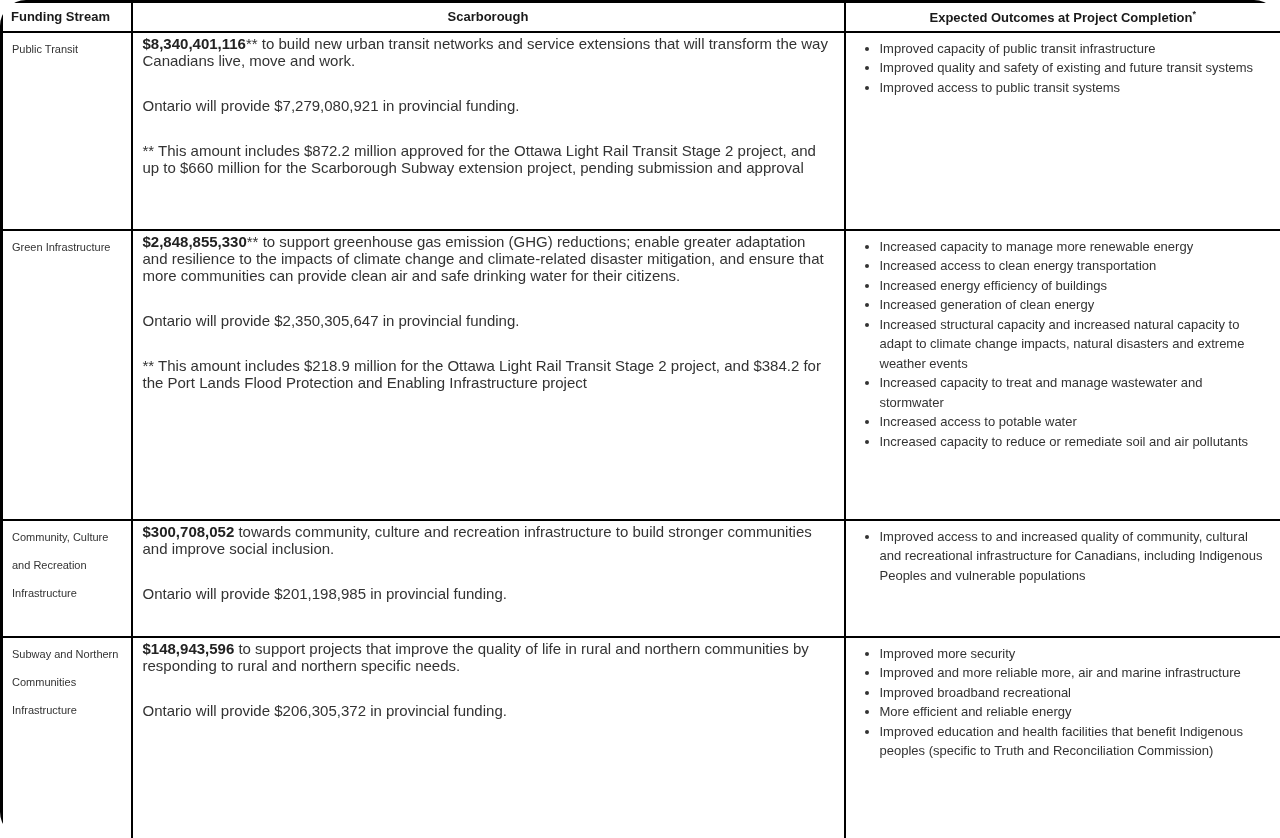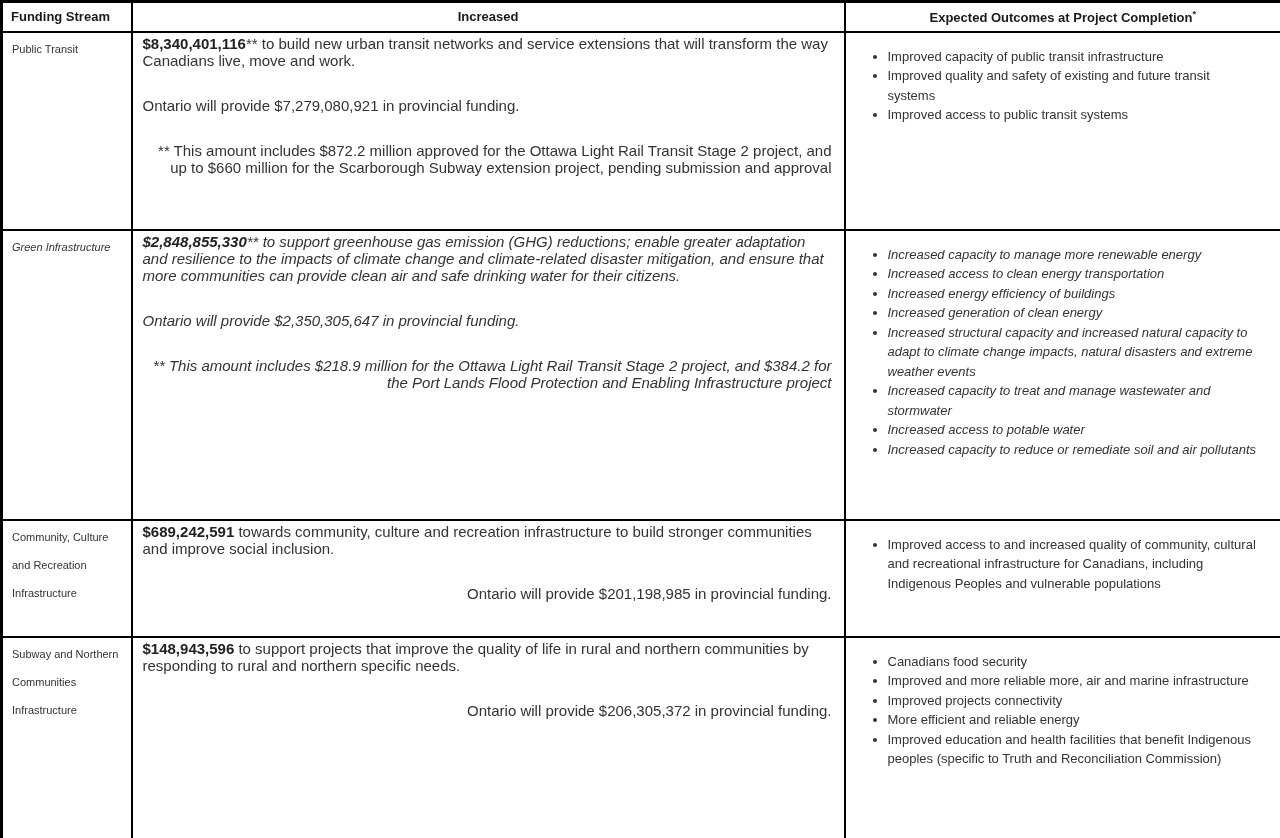--- a/index.html
+++ b/index.html
@@ -7,20 +7,21 @@
     padding: 0;
     background: #ffffff;
     font-family: "Liberation Sans", "DejaVu Sans", sans-serif;
     color: #333333;
   }
   .page {
     width: 1280px;
     height: 838px;
     background: #84cc16;
     overflow: hidden;
+    border-radius: 26px;
   }
   table.funding-table {
     width: 1280px;
     height: 838px;
     border-collapse: collapse;
     table-layout: fixed;
     border: 3px solid #000000;
     background: #ffffff;
   }
   col.col-stream   { width: 130px; }
@@ -38,41 +39,41 @@
     font-weight: 700;
     color: #1a1a1a;
     vertical-align: middle;
     padding: 3px 8px;
     text-align: center;
   }
   thead th.h-stream { text-align: left; }
   thead th sup { font-size: 9px; }
 
   tr.row-0 { height: 198px; }
-  tr.row-1 { height: 290px; font-style: italic; }
+  tr.row-1 { height: 290px; }
   tr.row-2 { height: 117px; }
   tr.row-3 { height: 210px; }
 
   td.stream-cell {
     font-size: 11px;
     line-height: 28px;
     padding: 2px 12px 2px 9px;
   }
   td.alloc-cell {
     font-size: 15px;
     line-height: 17px;
     padding: 2px 12px 2px 10px;
   }
   td.alloc-cell p { margin: 0 0 28px 0; }
-  td.alloc-cell p:last-child { margin-bottom: 0; text-align: right; }
+  td.alloc-cell p:last-child { margin-bottom: 0; }
   td.alloc-cell strong { font-weight: 700; color: #222222; }
 
   td.outcomes-cell { padding: 2px 8px; }
   td.outcomes-cell ul {
-    margin: 12px;
+    margin: 4px;
     padding: 0 0 0 22px;
     list-style-type: disc;
   }
   td.outcomes-cell li {
     font-size: 13px;
     line-height: 19.5px;
   }
 </style>
 </head>
 <body>
@@ -80,21 +81,21 @@
 <div class="page">
   <table class="funding-table">
     <colgroup>
       <col class="col-stream">
       <col class="col-alloc">
       <col class="col-outcomes">
     </colgroup>
     <thead>
       <tr>
         <th class="h-stream">Funding Stream</th>
-        <th>Increased</th>
+        <th>Scarborough</th>
         <th><span>Expected Outcomes at Project Completion</span><sup>*</sup></th>
       </tr>
     </thead>
     <tbody id="table-body">
         <tr class="row-0">
     <td class="stream-cell"><span>Public Transit</span></td>
     <td class="alloc-cell">
       <p class="lead"><strong>$8,340,401,116</strong><span>**</span><span> to build new urban transit networks and service extensions that will transform the way Canadians live, move and work.</span></p>
     <p>Ontario will provide $7,279,080,921 in provincial funding.</p>
             <p>** This amount includes $872.2 million approved for the Ottawa Light Rail Transit Stage 2 project, and up to $660 million for the Scarborough Subway extension project, pending submission and approval</p>
@@ -123,40 +124,40 @@
               <li>Increased structural capacity and increased natural capacity to adapt to climate change impacts, natural disasters and extreme weather events</li>
               <li>Increased capacity to treat and manage wastewater and stormwater</li>
               <li>Increased access to potable water</li>
               <li>Increased capacity to reduce or remediate soil and air pollutants</li>
             </ul>
     </td>
   </tr>
         <tr class="row-2">
     <td class="stream-cell"><span>Community, Culture and Recreation Infrastructure</span></td>
     <td class="alloc-cell">
-      <p class="lead"><strong>$689,242,591</strong><span></span><span> towards community, culture and recreation infrastructure to build stronger communities and improve social inclusion.</span></p>
+      <p class="lead"><strong>$300,708,052</strong><span></span><span> towards community, culture and recreation infrastructure to build stronger communities and improve social inclusion.</span></p>
     <p>Ontario will provide $201,198,985 in provincial funding.</p>
           </td>
     <td class="outcomes-cell">
       <ul>
               <li>Improved access to and increased quality of community, cultural and recreational infrastructure for Canadians, including Indigenous Peoples and vulnerable populations</li>
             </ul>
     </td>
   </tr>
         <tr class="row-3">
     <td class="stream-cell"><span>Subway and Northern Communities Infrastructure</span></td>
     <td class="alloc-cell">
       <p class="lead"><strong>$148,943,596</strong><span></span><span> to support projects that improve the quality of life in rural and northern communities by responding to rural and northern specific needs.</span></p>
     <p>Ontario will provide $206,305,372 in provincial funding.</p>
           </td>
     <td class="outcomes-cell">
       <ul>
-              <li>Canadians food security</li>
+              <li>Improved more security</li>
               <li>Improved and more reliable more, air and marine infrastructure</li>
-              <li>Improved projects connectivity</li>
+              <li>Improved broadband recreational</li>
               <li>More efficient and reliable energy</li>
               <li>Improved education and health facilities that benefit Indigenous peoples (specific to Truth and Reconciliation Commission)</li>
             </ul>
     </td>
   </tr>
       </tbody>
   </table>
 </div>
 
 </body></html>

